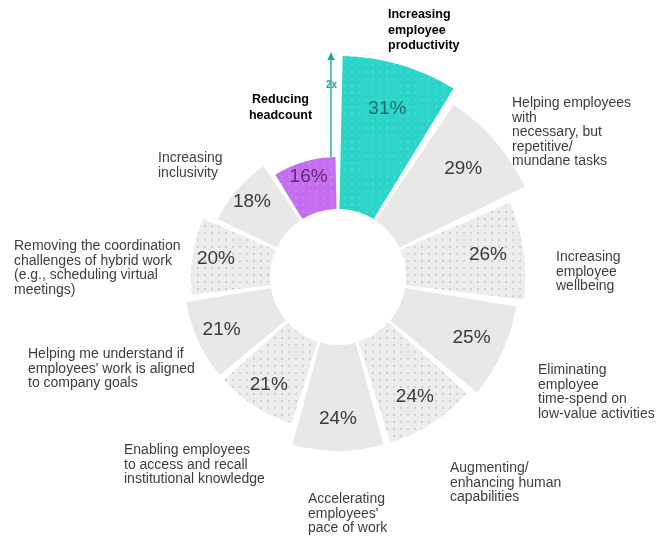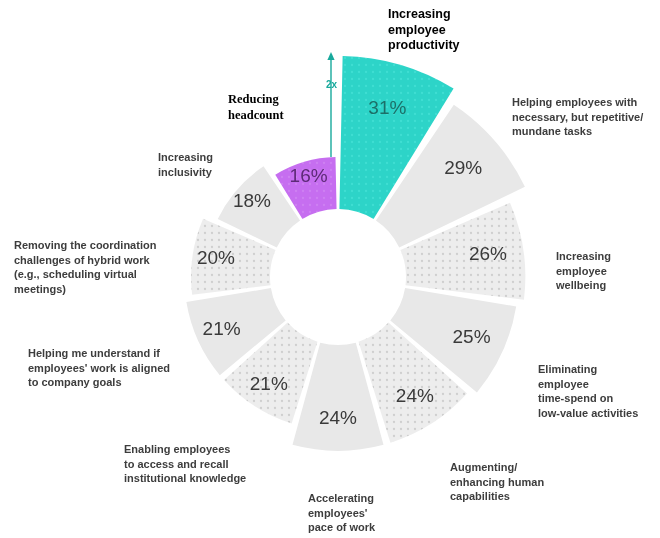--- a/index.html
+++ b/index.html
@@ -19,25 +19,24 @@
     fill:#3a3a3a;
     text-anchor:middle;
     dominant-baseline:middle;
   }
   .pct-label.hl-teal{fill:#1c6f68;}
   .pct-label.hl-purple{fill:#5d2a77;}
 
   .cat-label{
     position:absolute;
     font-family:"Liberation Sans", sans-serif;
-    font-size:11px;
+    font-size:14px;
     line-height:14.5px;
     color:#3d3d3d;
     white-space:pre-line;
-    font-weight:bold;
   }
   .cat-label.bold{
     font-weight:bold;
     color:#000000;
     font-size:12.5px;
     line-height:15.5px;
   }
   .ann-2x{
     position:absolute;
     font-family:"Liberation Sans", sans-serif;
@@ -136,16 +135,16 @@
 (e.g., scheduling virtual
 meetings)</div>
 
   <div class="cat-label" style="left:28px;top:346px;text-align:left;width:170px;">Helping me understand if
 employees' work is aligned
 to company goals</div>
 
   <div class="cat-label" style="left:158px;top:150px;text-align:left;width:110px;">Increasing
 inclusivity</div>
 
-  <div class="cat-label bold" style="left:228px;top:92px;text-align:left;width:105px;font-family:Liberation Serif, serif;">Reducing
+  <div class="cat-label bold" style="left:228px;top:92px;text-align:center;width:105px;">Reducing
 headcount</div>
 
 </div>
 
 </body></html>

